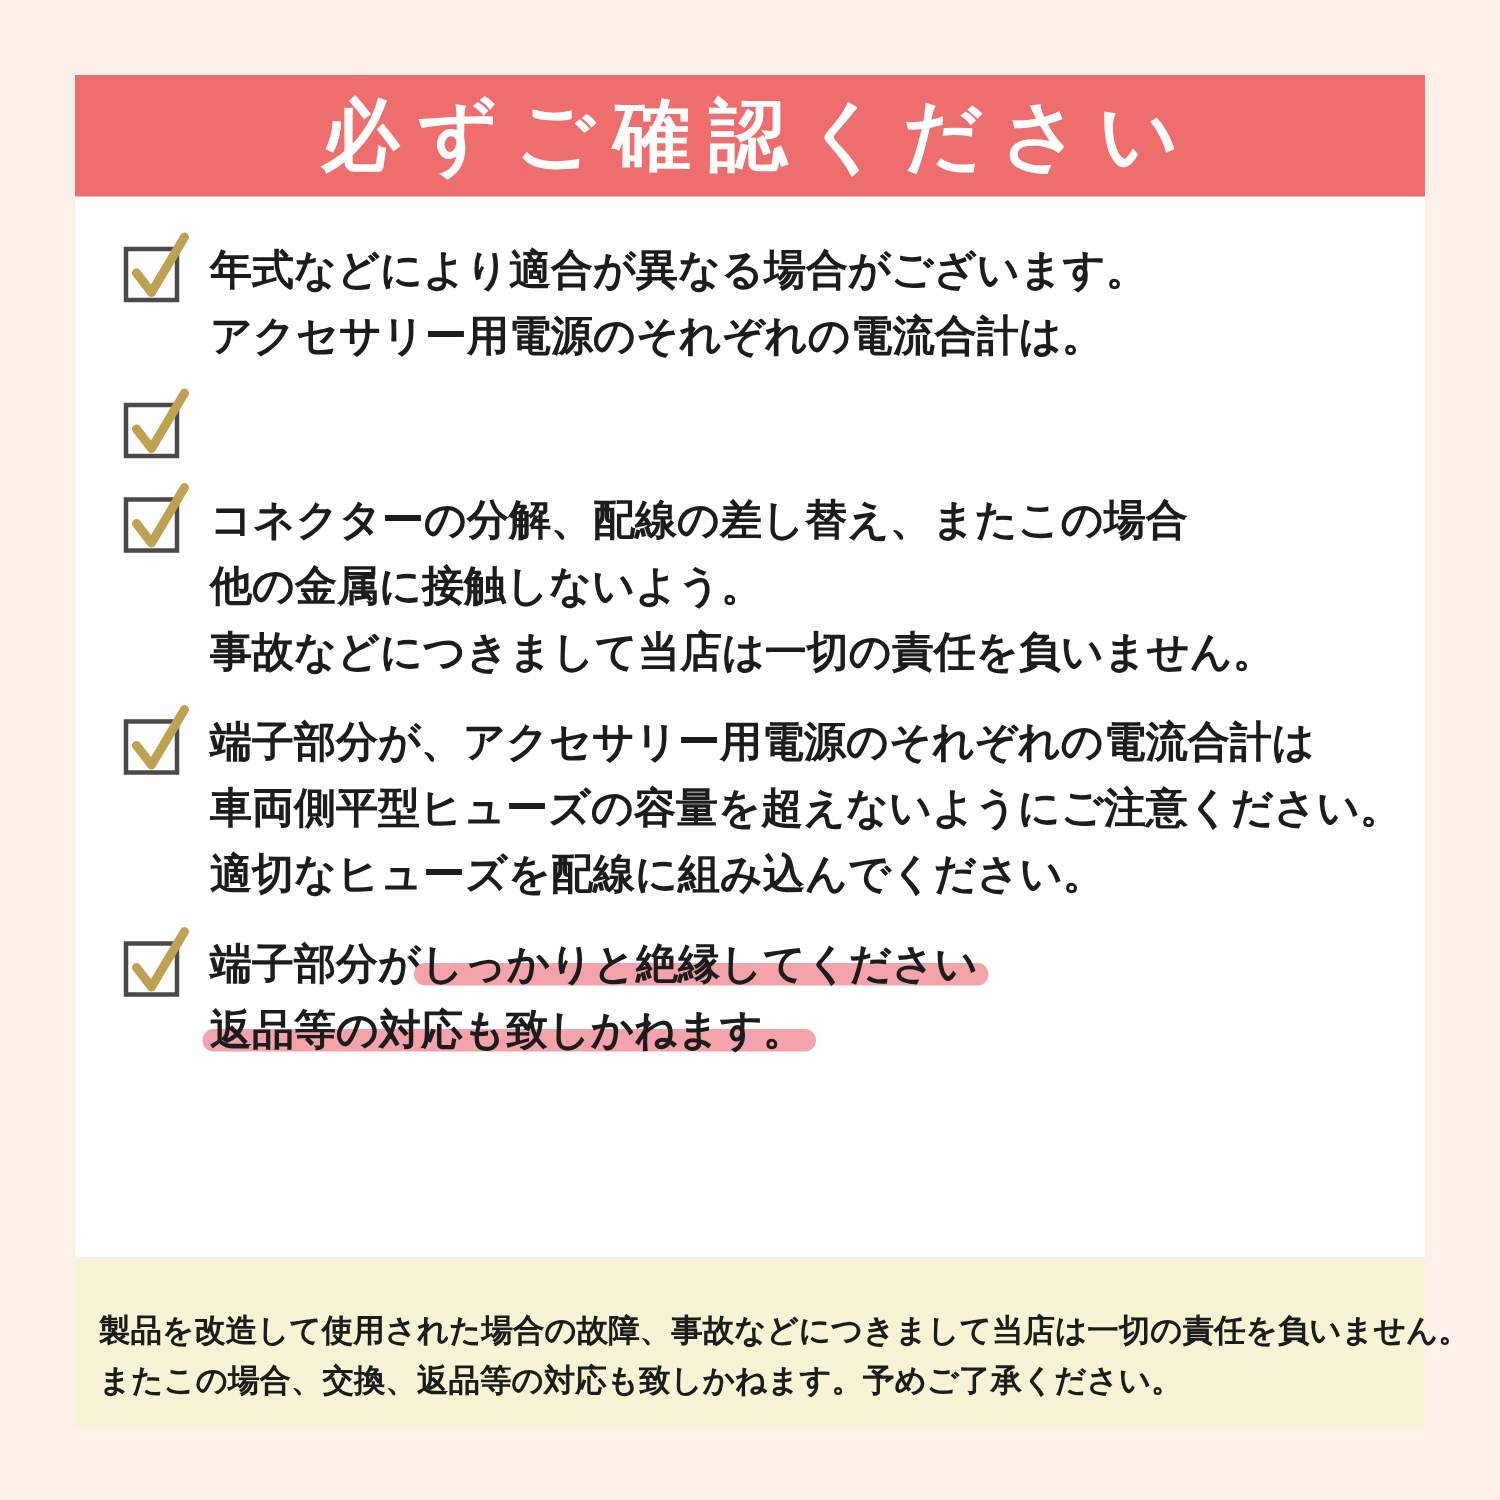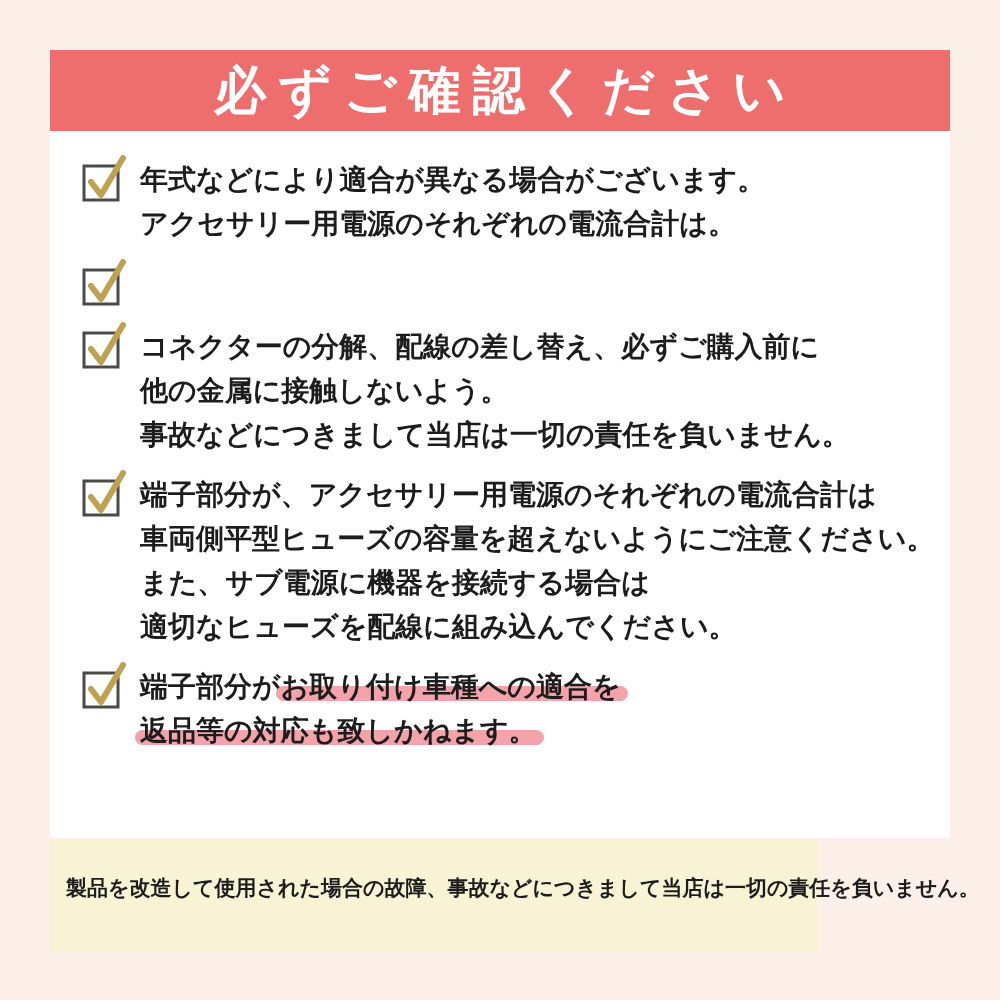--- a/index.html
+++ b/index.html
@@ -73,21 +73,21 @@
     left: -5px;
     right: -7px;
     bottom: 1px;
     height: 15px;
     background: var(--highlight);
     border-radius: 8px;
     z-index: -1;
   }
   .footer {
     background: var(--footer-bg);
-    width: 768px;
+    width: 900px;
     height: 112px;
     margin-top: 2px;
     padding: 31px 16px 0 16px;
   }
   .footer-line {
     font-size: 21px;
     line-height: 33px;
     white-space: nowrap;
   }
 </style>
@@ -127,56 +127,56 @@
       </div>
 
       <div class="item">
         <span class="checkbox">
           <svg width="46" height="52" viewBox="0 0 46 52">
             <rect x="4" y="13" width="34" height="34" fill="none" style="stroke:var(--checkbox-border)" stroke-width="3"></rect>
             <path d="M11 29 L21 42 L43 5" fill="none" style="stroke:var(--checkmark)" stroke-width="6" stroke-linecap="round" stroke-linejoin="round"></path>
           </svg>
         </span>
         <div class="lines">
-          <div class="line"><span class="seg">コネクターの分解、配線の差し替え、必ずご購入前に</span></div>
+          <div class="line"><span class="seg">コネクターの分解、配線の差し替え、またこの場合</span></div>
           <div class="line"><span class="seg">他の金属に接触しないよう。</span></div>
           <div class="line"><span class="seg">事故などにつきまして当店は一切の責任を負いません。</span></div>
         </div>
       </div>
 
       <div class="item">
         <span class="checkbox">
           <svg width="46" height="52" viewBox="0 0 46 52">
             <rect x="4" y="13" width="34" height="34" fill="none" style="stroke:var(--checkbox-border)" stroke-width="3"></rect>
             <path d="M11 29 L21 42 L43 5" fill="none" style="stroke:var(--checkmark)" stroke-width="6" stroke-linecap="round" stroke-linejoin="round"></path>
           </svg>
         </span>
         <div class="lines">
           <div class="line"><span class="seg">端子部分が、アクセサリー用電源のそれぞれの電流合計は</span></div>
           <div class="line"><span class="seg">車両側平型ヒューズの容量を超えないようにご注意ください。</span></div>
-          <div class="line"><span class="seg">また、サブ電源に機器を接続する場合は</span></div>
           <div class="line"><span class="seg">適切なヒューズを配線に組み込んでください。</span></div>
         </div>
       </div>
 
       <div class="item">
         <span class="checkbox">
           <svg width="46" height="52" viewBox="0 0 46 52">
             <rect x="4" y="13" width="34" height="34" fill="none" style="stroke:var(--checkbox-border)" stroke-width="3"></rect>
             <path d="M11 29 L21 42 L43 5" fill="none" style="stroke:var(--checkmark)" stroke-width="6" stroke-linecap="round" stroke-linejoin="round"></path>
           </svg>
         </span>
         <div class="lines">
           <div class="line">
-            <span class="seg">端子部分が</span><span class="seg hl">お取り付け車種への適合を</span>
+            <span class="seg">端子部分が</span><span class="seg hl">しっかりと絶縁してください</span>
           </div>
           <div class="line"><span class="seg hl">返品等の対応も致しかねます。</span></div>
         </div>
       </div>
 
     </div>
   </div>
 
   <div class="footer">
     <div class="footer-line">製品を改造して使用された場合の故障、事故などにつきまして当店は一切の責任を負いません。</div>
+    <div class="footer-line">またこの場合、交換、返品等の対応も致しかねます。予めご了承ください。</div>
   </div>
 
 </div>
 
 </body></html>

